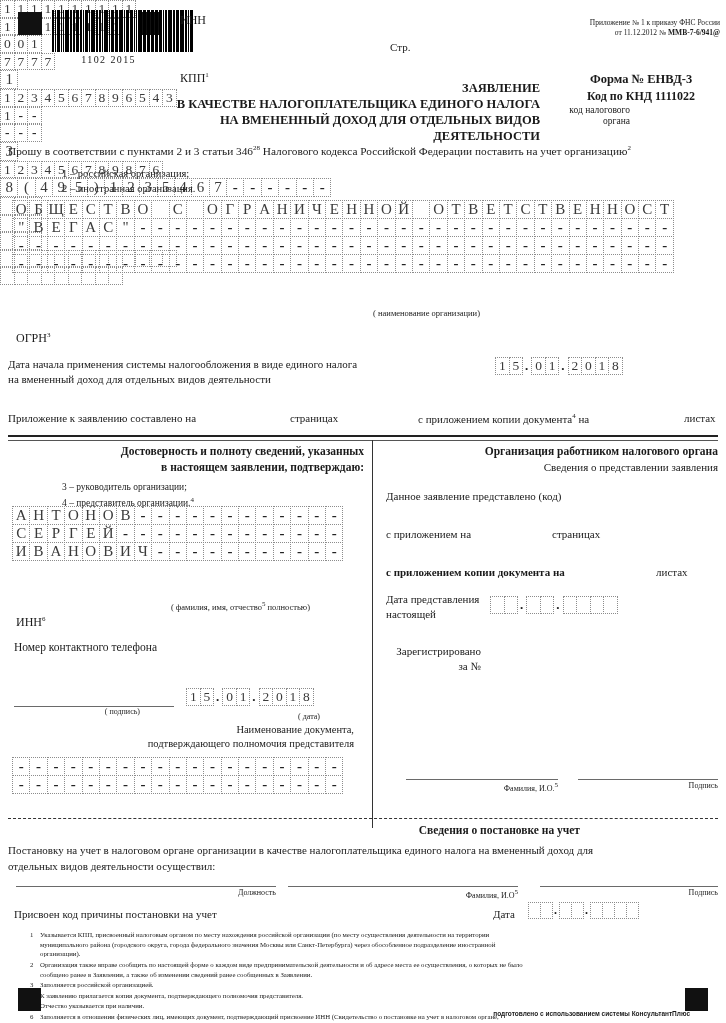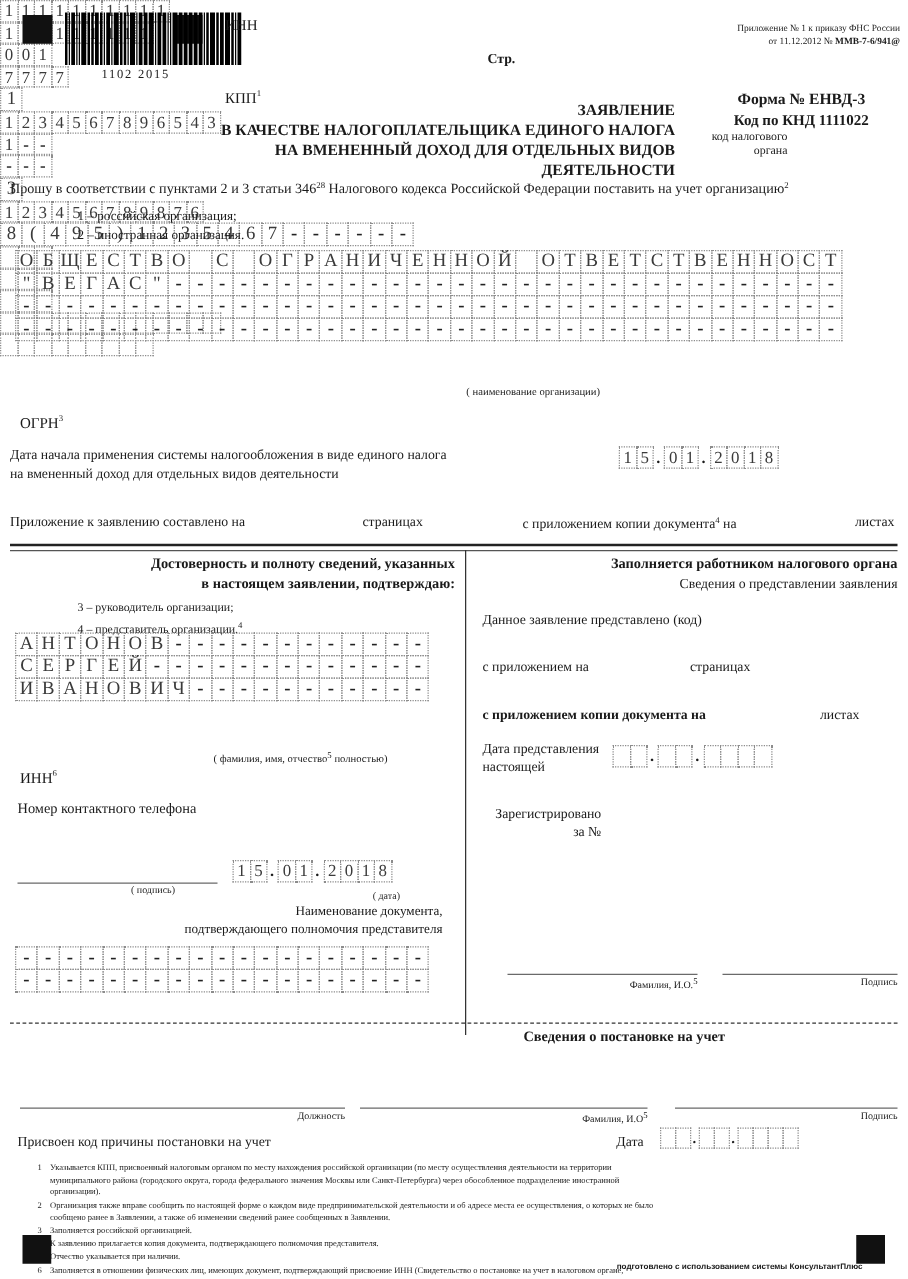--- a/index.html
+++ b/index.html
@@ -123,21 +123,21 @@
       <div class="cell md">1</div>
       <div class="cell md">1</div>
       <div class="cell md">1</div>
       <div class="cell md">1</div>
       <div class="cell md">1</div>
       <div class="cell md">1</div>
       <div class="cell md">1</div>
       <div class="cell md">1</div>
     </div>
 
-  <div class="abs" style="left:390px;top:41px;font-size:11px;font-weight:bold;">Стр.</div>
+  <div class="abs" style="left:390px;top:41px;font-size:11px;">Стр.</div>
   <div class="cells" id="page-cells" style="left:418px;top:35px;">
       <div class="cell md">0</div>
       <div class="cell md">0</div>
       <div class="cell md">1</div>
     </div>
 
   <div class="abs ctr" style="left:470px;top:18px;width:250px;line-height:1.35;">
     <div class="xtiny" style="font-size:7.5px;">Приложение № 1 к приказу ФНС России</div>
     <div class="xtiny" style="font-size:7.5px;">
       <span>от 11.12.2012 № </span><span class="b">ММВ-7-6/941@</span>
@@ -598,21 +598,21 @@
         <div class="cell  dash">-</div>
         <div class="cell  dash">-</div>
         <div class="cell  dash">-</div>
         <div class="cell  dash">-</div>
         <div class="cell  dash">-</div>
         <div class="cell  dash">-</div>
       </div>
     </div>
 
   <div class="abs ctr" style="left:380px;top:444px;width:338px;line-height:1.35;">
-    <div class="b" style="font-size:11.5px;">Заполняется работником налогового органа</div>
+    <div class="b" style="font-size:11.5px;">Организация работником налогового органа</div>
     <div style="font-size:11px;">Сведения о представлении заявления</div>
   </div>
 
   <div class="abs" style="left:386px;top:490px;font-size:11px;">Данное заявление представлено (код)</div>
   <div class="cells" id="rb1" style="left:588px;top:484px;">
       <div class="cell md"></div>
       <div class="cell md"></div>
       <div class="cell md"></div>
     </div>
 
@@ -679,20 +679,24 @@
   <div class="abs ctr" style="left:406px;top:781px;width:152px;font-size:8px;">
     <span>Фамилия, И.О.</span><span class="sup">5</span>
   </div>
   <div class="abs sigline" style="left:578px;top:779px;width:140px;"></div>
   <div class="abs ctr" style="left:578px;top:781px;width:140px;font-size:8px;">Подпись</div>
 
   <div class="abs dashedrule" style="left:8px;top:818px;width:710px;"></div>
 
   <div class="abs ctr b" style="left:160px;top:824px;width:420px;font-size:11.5px;">Сведения о постановке на учет</div>
 
+  <div class="abs" style="left:8px;top:843px;width:712px;font-size:11px;line-height:1.45;">
+    <div>Постановку на учет в налоговом органе организации в качестве налогоплательщика единого налога на вмененный доход для</div>
+    <div>отдельных видов деятельности осуществил:</div>
+  </div>
 
   <div class="abs sigline" style="left:16px;top:886px;width:260px;"></div>
   <div class="abs ctr" style="left:16px;top:888px;width:260px;font-size:8px;">Должность</div>
 
   <div class="abs sigline" style="left:288px;top:886px;width:230px;"></div>
   <div class="abs ctr" style="left:288px;top:888px;width:230px;font-size:8px;">
     <span>Фамилия, И.О</span><span class="sup">5</span>
   </div>
 
   <div class="abs sigline" style="left:540px;top:886px;width:178px;"></div>

